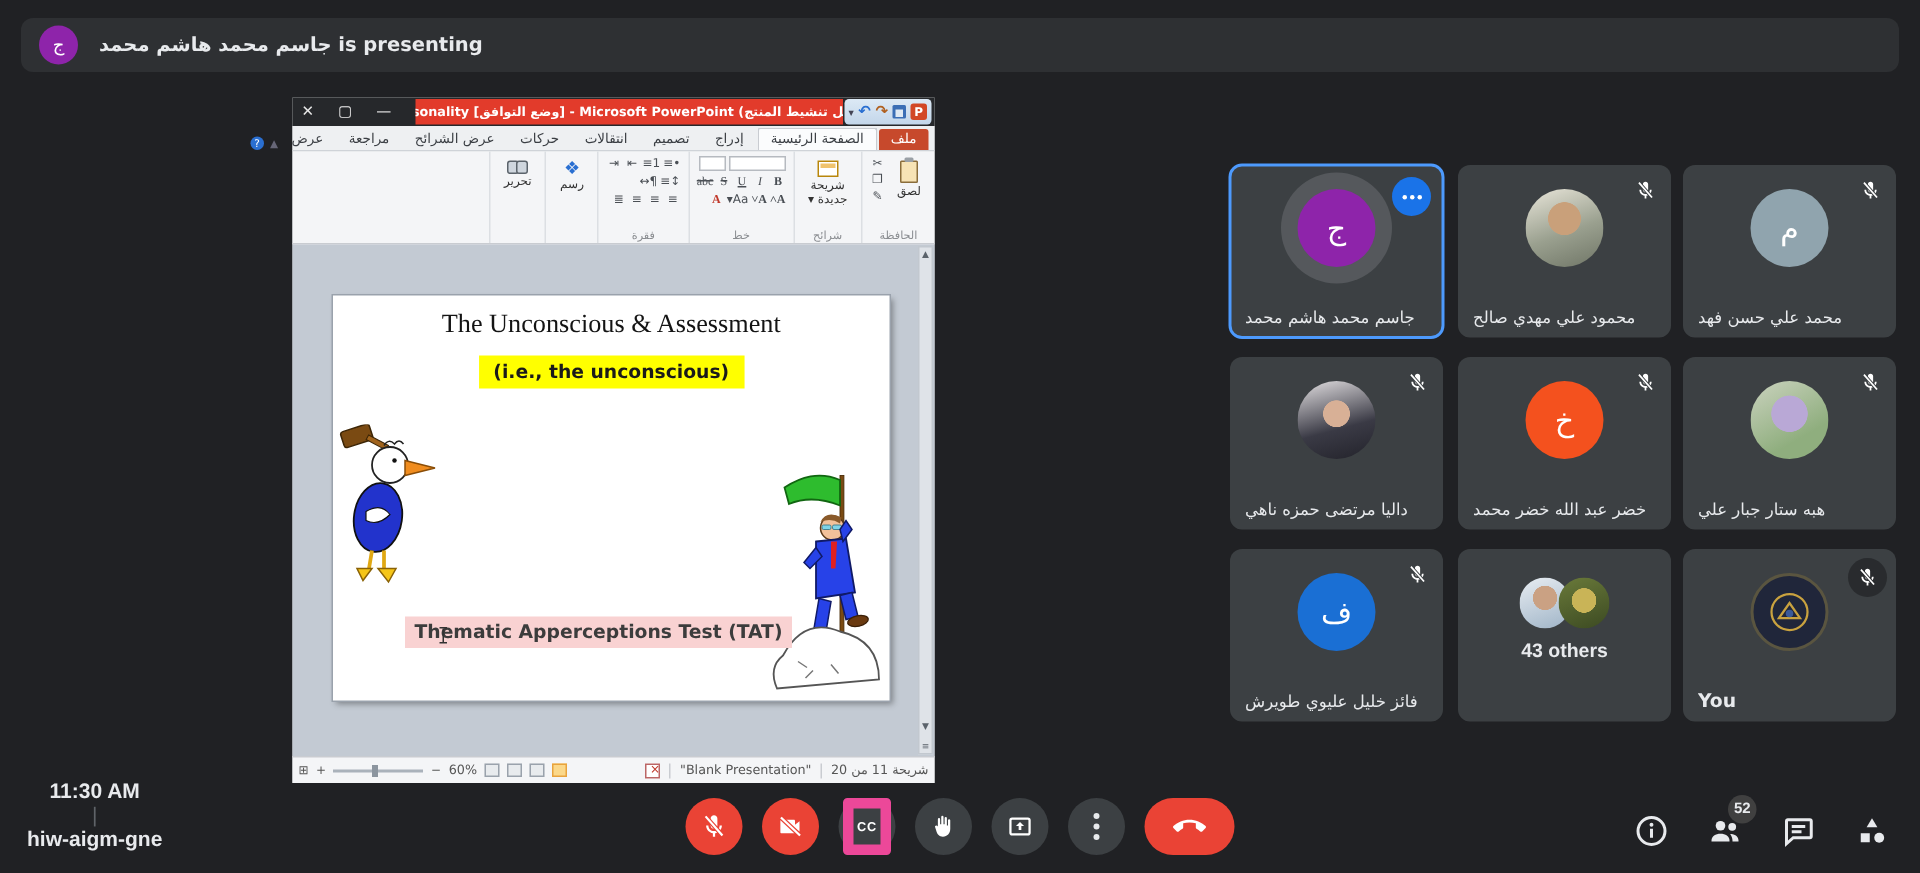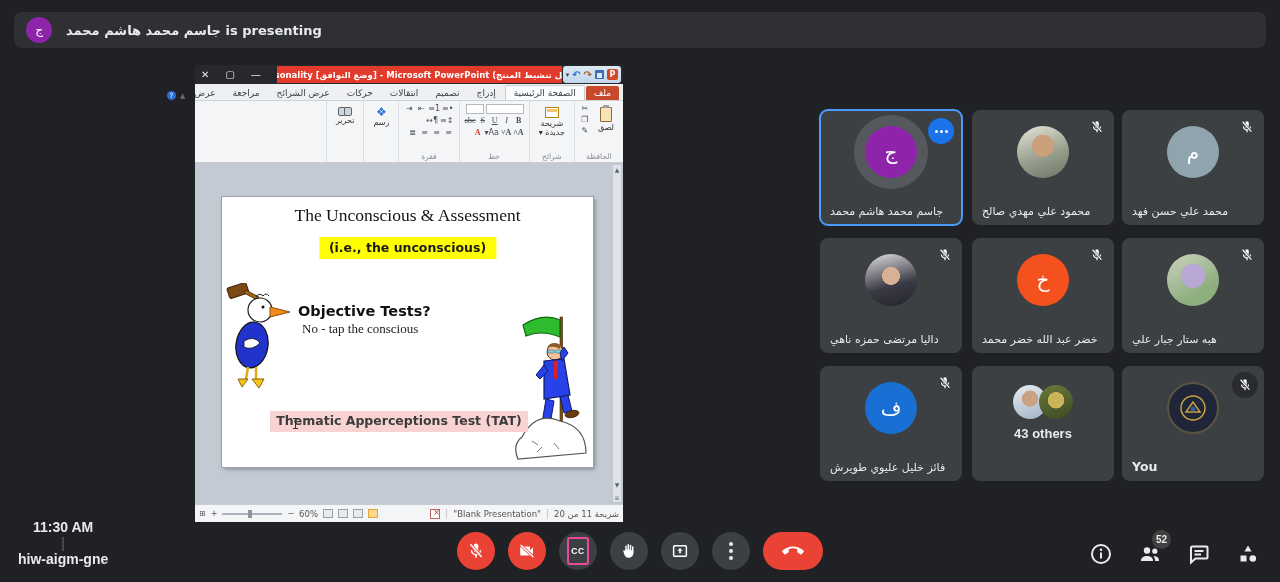--- a/index.html
+++ b/index.html
@@ -157,21 +157,21 @@
   
   .bbar-left { position:absolute; left:18px; bottom:15px; display:flex; align-items:center;
                color:#e8eaed; font-size:14px; font-weight:600;flex-direction:column; }
   .bbar-left .sep { color:#5f6368; margin:0 12px; font-weight:400; }
   .controls { position:absolute; left:50%; transform:translateX(-50%); bottom:12px; display:flex;
               gap:13px; align-items:center; }
   .cbtn { width:38px; height:38px; border-radius:50%; background:#3c4043; border:none; display:flex;
           align-items:center; justify-content:center; cursor:pointer; padding:0; }
   .cbtn.danger { background:#ea4335; }
   .cbtn.end { width:60px; border-radius:19px; background:#ea4335; }
-  .cc-box { border:2px solid #ec4899; border-radius:3px; font-size:8.5px; font-weight:bold; color:#fff;
+  .cc-box { border:7px solid #ec4899; border-radius:3px; font-size:8.5px; font-weight:bold; color:#fff;
             padding:7px 2px; letter-spacing:.5px; }
   .dots3 { display:flex; flex-direction:column; gap:3px; }
   .dots3 i { width:4px; height:4px; border-radius:50%; background:#e8eaed; }
   .rbar { position:absolute; right:20px; bottom:16px; display:flex; gap:25px; align-items:center; }
   .ricon { position:relative; width:24px; height:24px; }
   .badge { position:absolute; top:-12px; right:-9px; min-width:19px; height:19px; border-radius:10px;
            background:#404040; color:#e8eaed; font-size:10px; font-weight:bold; display:flex;
            align-items:center; justify-content:center; padding:0 3px; }
 </style>
 </head>
@@ -332,24 +332,20 @@
           <path d="M30 14 q3 -5 7 -1 q3 -4 6 0" fill="none" stroke="#222" stroke-width="1"></path>
           <circle cx="37" cy="24" r="1.5" fill="#111"></circle>
           <polygon points="44,24 64,29 44,34" fill="#f08c1e" stroke="#8a4d07" stroke-width="1"></polygon>
           <ellipse cx="26" cy="62" rx="16" ry="23" fill="#2233cc" stroke="#111" stroke-width="1.2" transform="rotate(8 26 62)"></ellipse>
           <path d="M18 58 q10 -6 16 2 q-8 8 -16 4 z" fill="#fff" stroke="#111" stroke-width=".8"></path>
           <path d="M22 84 l-2 12 M30 84 l0 12" stroke="#e0a813" stroke-width="2.5"></path>
           <polygon points="12,96 22,96 16,104" fill="#f5c518" stroke="#8a6206" stroke-width="1"></polygon>
           <polygon points="26,96 38,96 33,105" fill="#f5c518" stroke="#8a6206" stroke-width="1"></polygon>
         </svg>
 
-        <div class="s-obj">
-          <div class="q">Objective Tests?</div>
-          <div class="a">No - tap the conscious</div>
-        </div>
 
 
         <svg class="s-man" width="95" height="152" viewBox="0 0 95 152">
           <rect x="62" y="4" width="2.6" height="110" fill="#7a4a12" stroke="#4a2c08" stroke-width=".6"></rect>
           <path d="M62 7 C 48 1, 36 5, 25 12 L 28 23 C 40 18, 52 20, 62 24 Z" fill="#2ebc2e" stroke="#116611" stroke-width="1.2"></path>
           <circle cx="57" cy="39" r="8" fill="#f2c19a" stroke="#5a3a1a" stroke-width="1"></circle>
           <path d="M49 35 q4 -8 14 -3 l-1 4 q-6 -4 -13 -1z" fill="#8a5a2a"></path>
           <rect x="50" y="37" width="6" height="3" rx="1" fill="#7fd4e8" stroke="#3a7a8a" stroke-width=".6"></rect>
           <rect x="57" y="37" width="6" height="3" rx="1" fill="#7fd4e8" stroke="#3a7a8a" stroke-width=".6"></rect>
           <path d="M46 48 L66 46 L72 82 L46 86 Z" fill="#2742e8" stroke="#101a66" stroke-width="1.2"></path>

